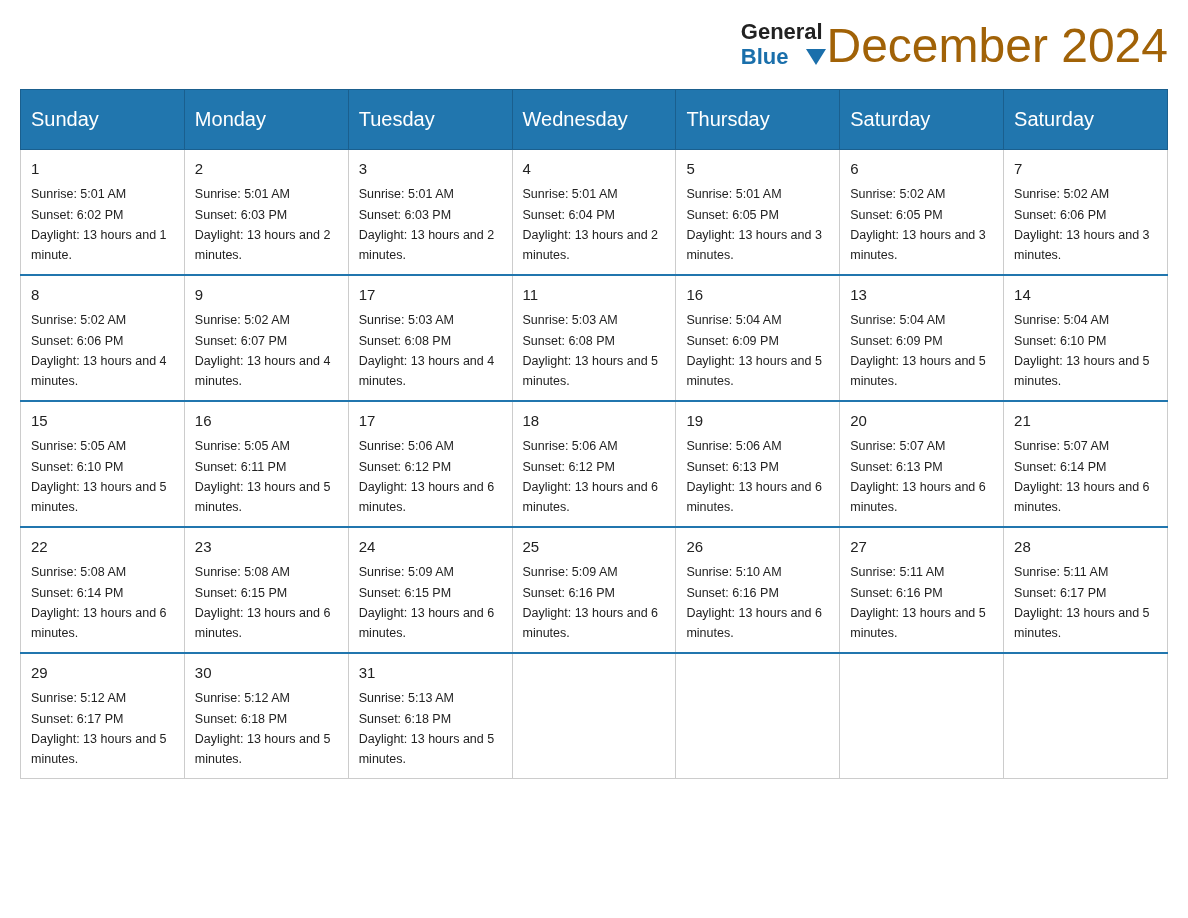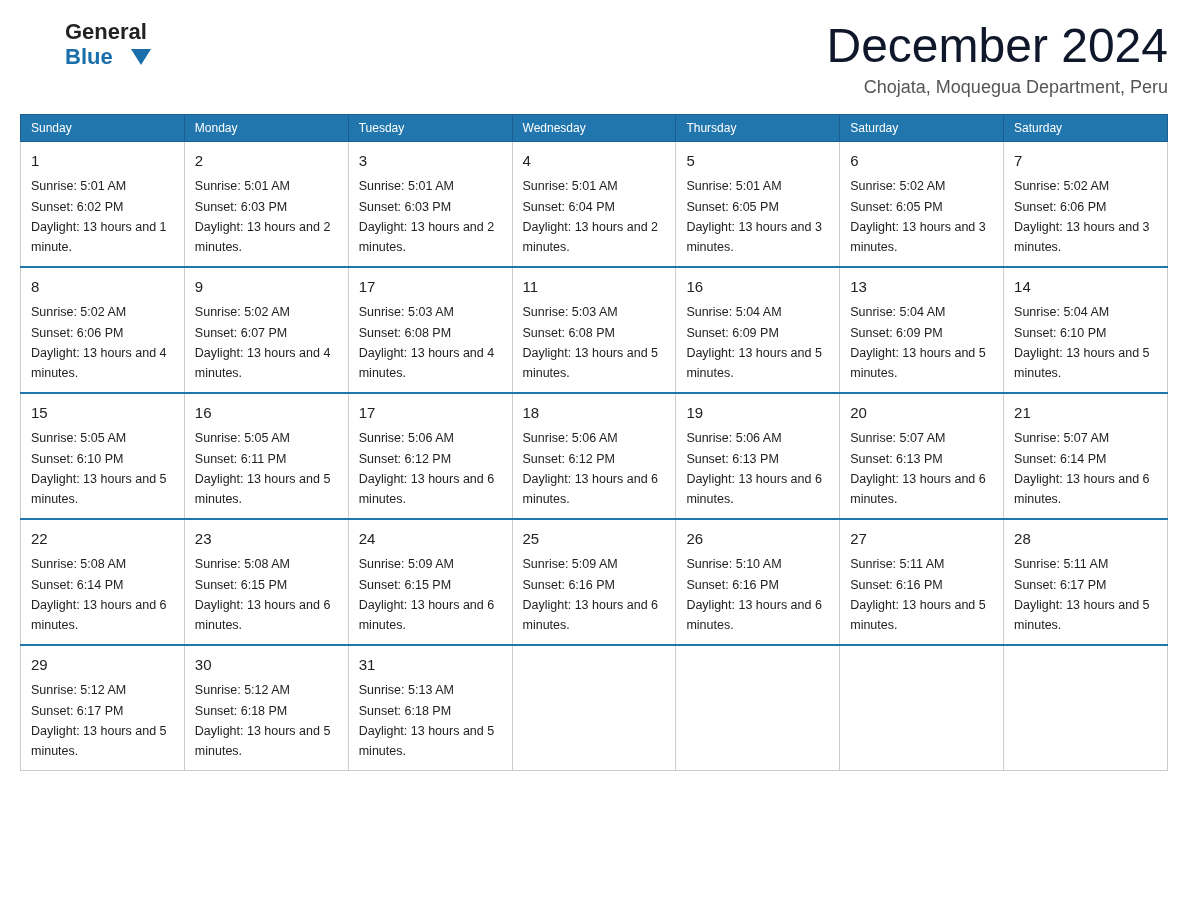--- a/index.html
+++ b/index.html
@@ -4,21 +4,21 @@
   <style>
     * { box-sizing: border-box; margin: 0; padding: 0; }
     body {
       font-family: Arial, sans-serif;
       background: #fff;
       padding: 20px;
       color: #222;
     }
     .header {
       display: flex;
-      justify-content: space-between;
+      justify-content: flex-end;
       align-items: flex-start;
       margin-bottom: 16px;
       margin-left: 45px;
     }
     .logo {
       display: flex;
       flex-direction: column;
       align-items: flex-start;
     }
     .logo-general {
@@ -43,39 +43,39 @@
       border-top: 16px solid #1a6fab;
       display: inline-block;
       margin-left: 2px;
     }
     .title-block {
       text-align: right;
     }
     .month-title {
       font-size: 48px;
       font-weight: normal;
-      color: #0f172a;
+      color: #a16207;
       line-height: 1.1;
     }
     .location-title {
       font-size: 18px;
       color: #555;
       margin-top: 4px;
     }
     .calendar {
       width: 100%;
       border-collapse: collapse;
       border: 1px solid #bbb;
     }
     .calendar th {
       background-color: #2176ae;
       color: #fff;
-      font-size: 12px;
+      font-size: 20px;
       font-weight: normal;
-      padding: 6px 10px;
+      padding: 18px 10px;
       text-align: left;
       border: 1px solid #1a5f8e;
     }
     .calendar td {
       vertical-align: top;
       padding: 8px 10px;
       border: 1px solid #ccc;
       font-size: 13px;
       line-height: 1.5;
       width: 14.28%;
@@ -105,21 +105,20 @@
 <div class="header">
   <div class="logo">
     <div class="logo-general">General</div>
     <div class="logo-blue">
       <span>Blue</span>
       <span class="logo-triangle"></span>
     </div>
   </div>
   <div class="title-block">
     <div class="month-title">December 2024</div>
-    <div class="location-title">Chojata, Moquegua Department, Peru</div>
   </div>
 </div>
 
 <table class="calendar">
   <thead>
     <tr>
     <th>Sunday</th>
         <th>Monday</th>
         <th>Tuesday</th>
         <th>Wednesday</th>

